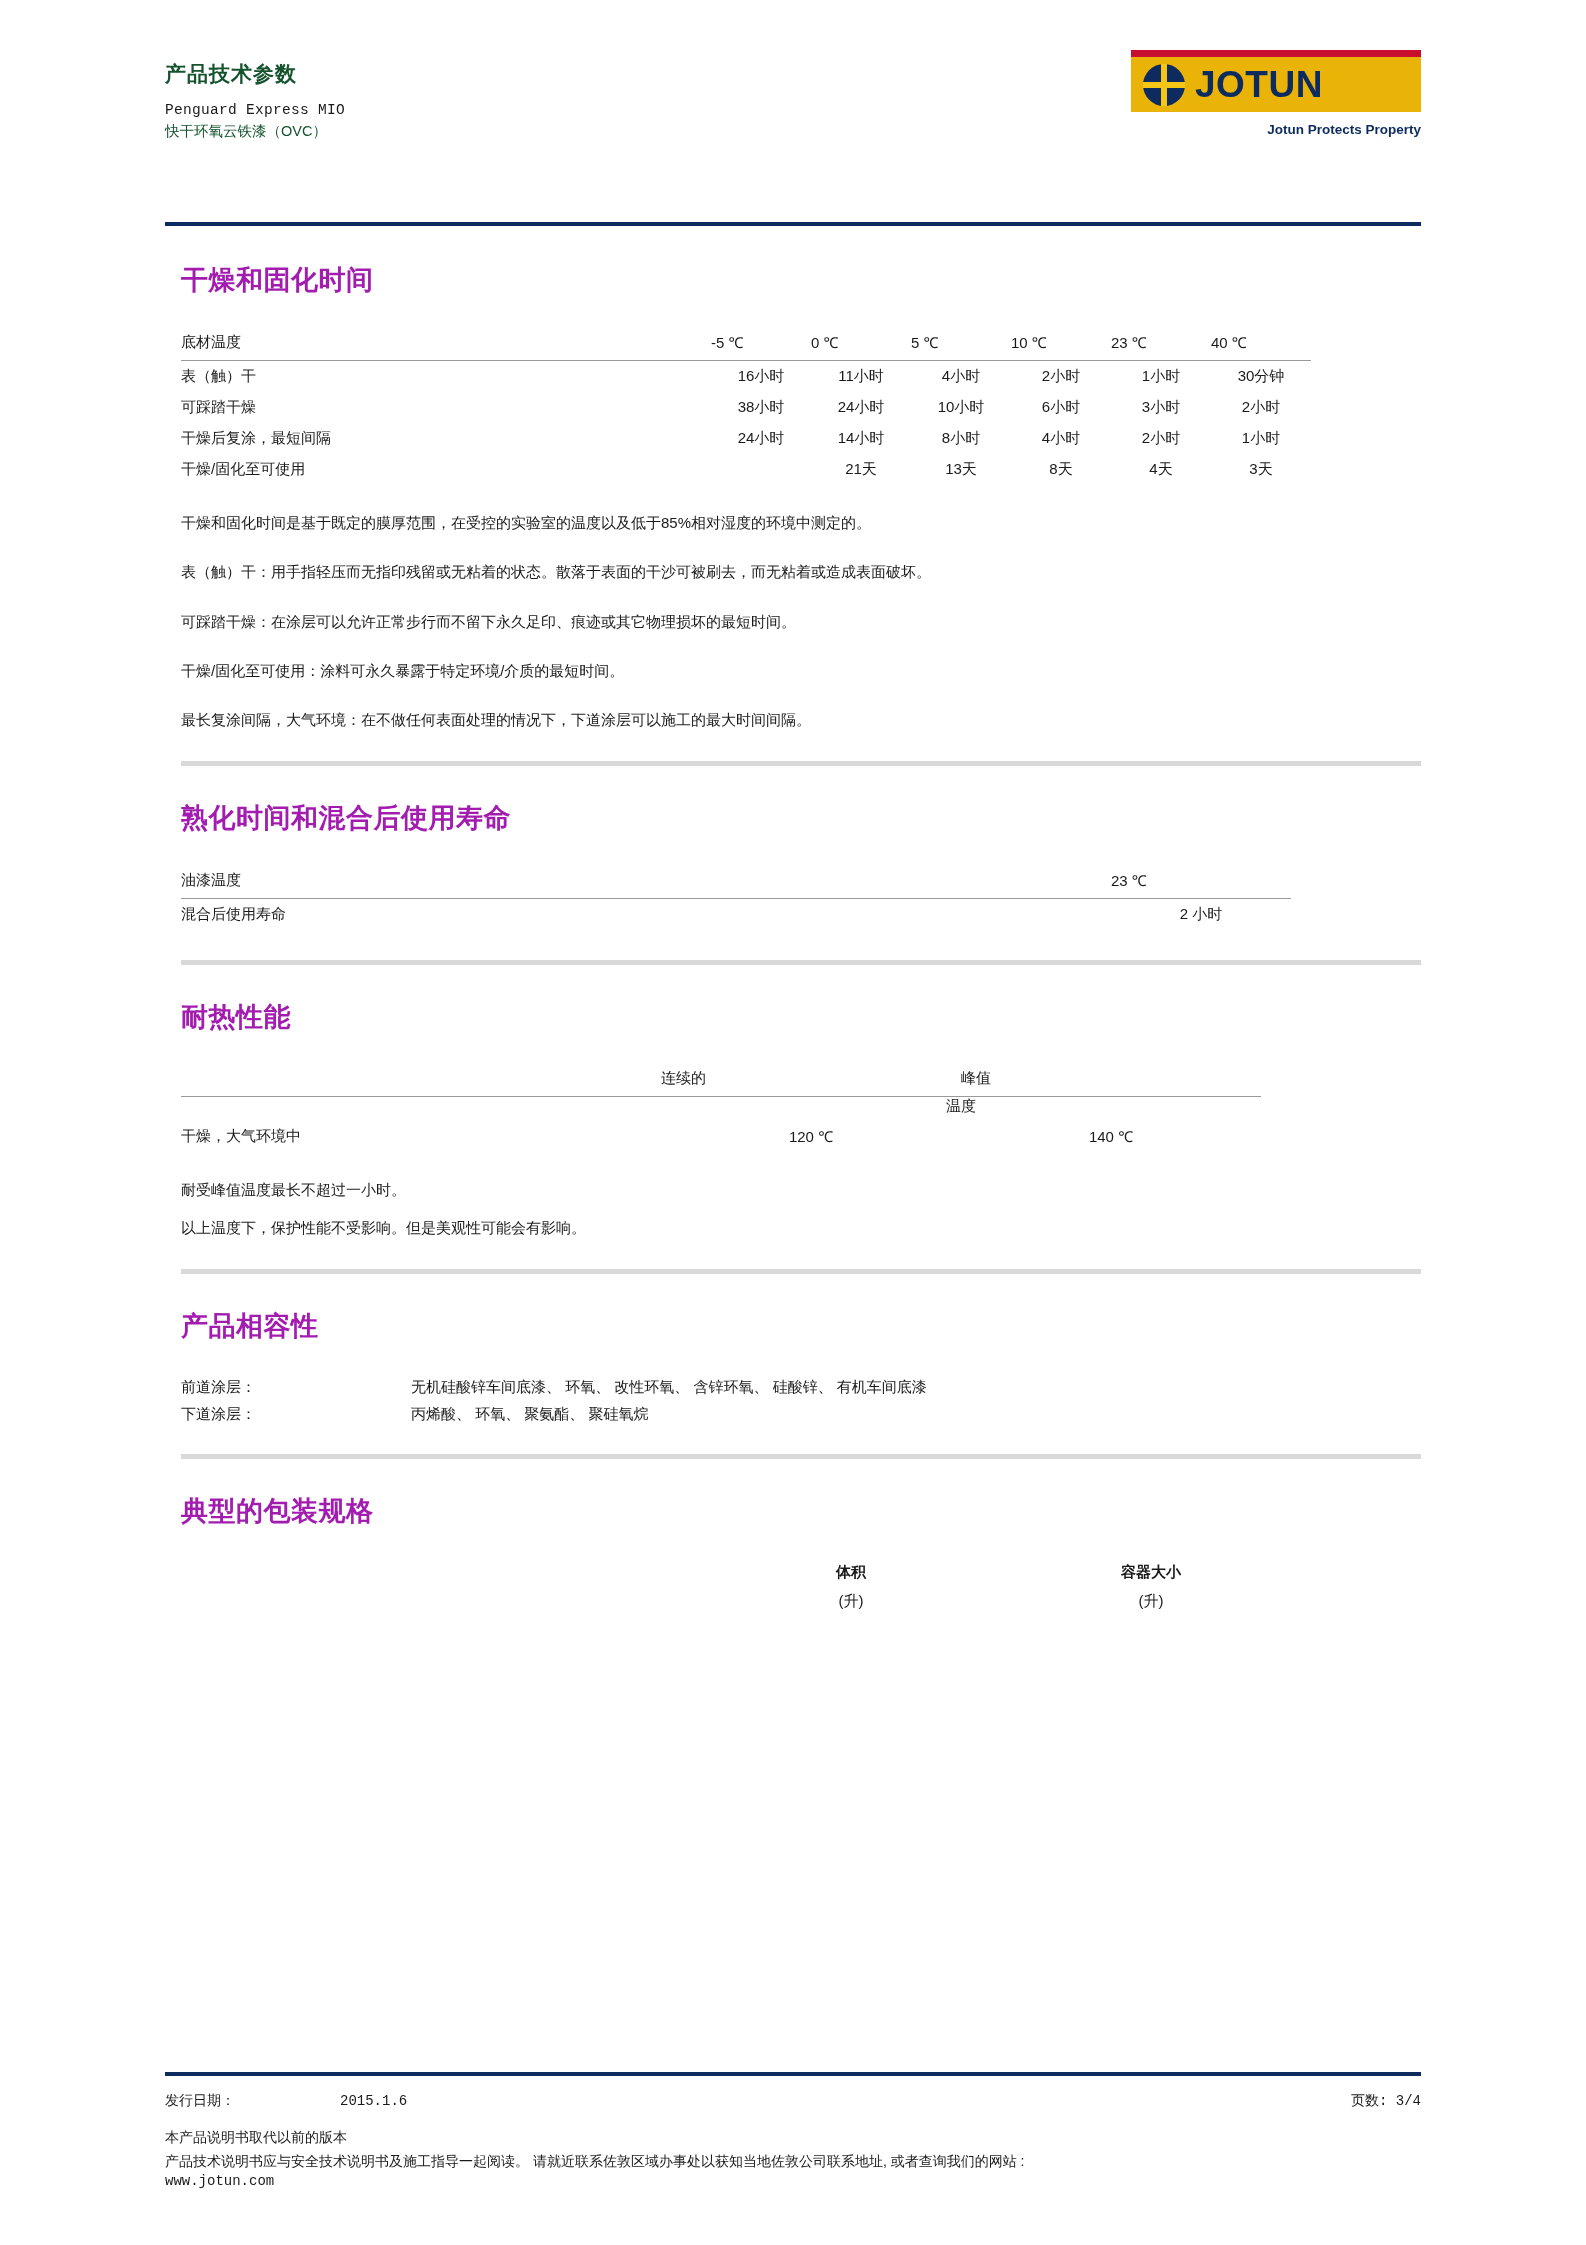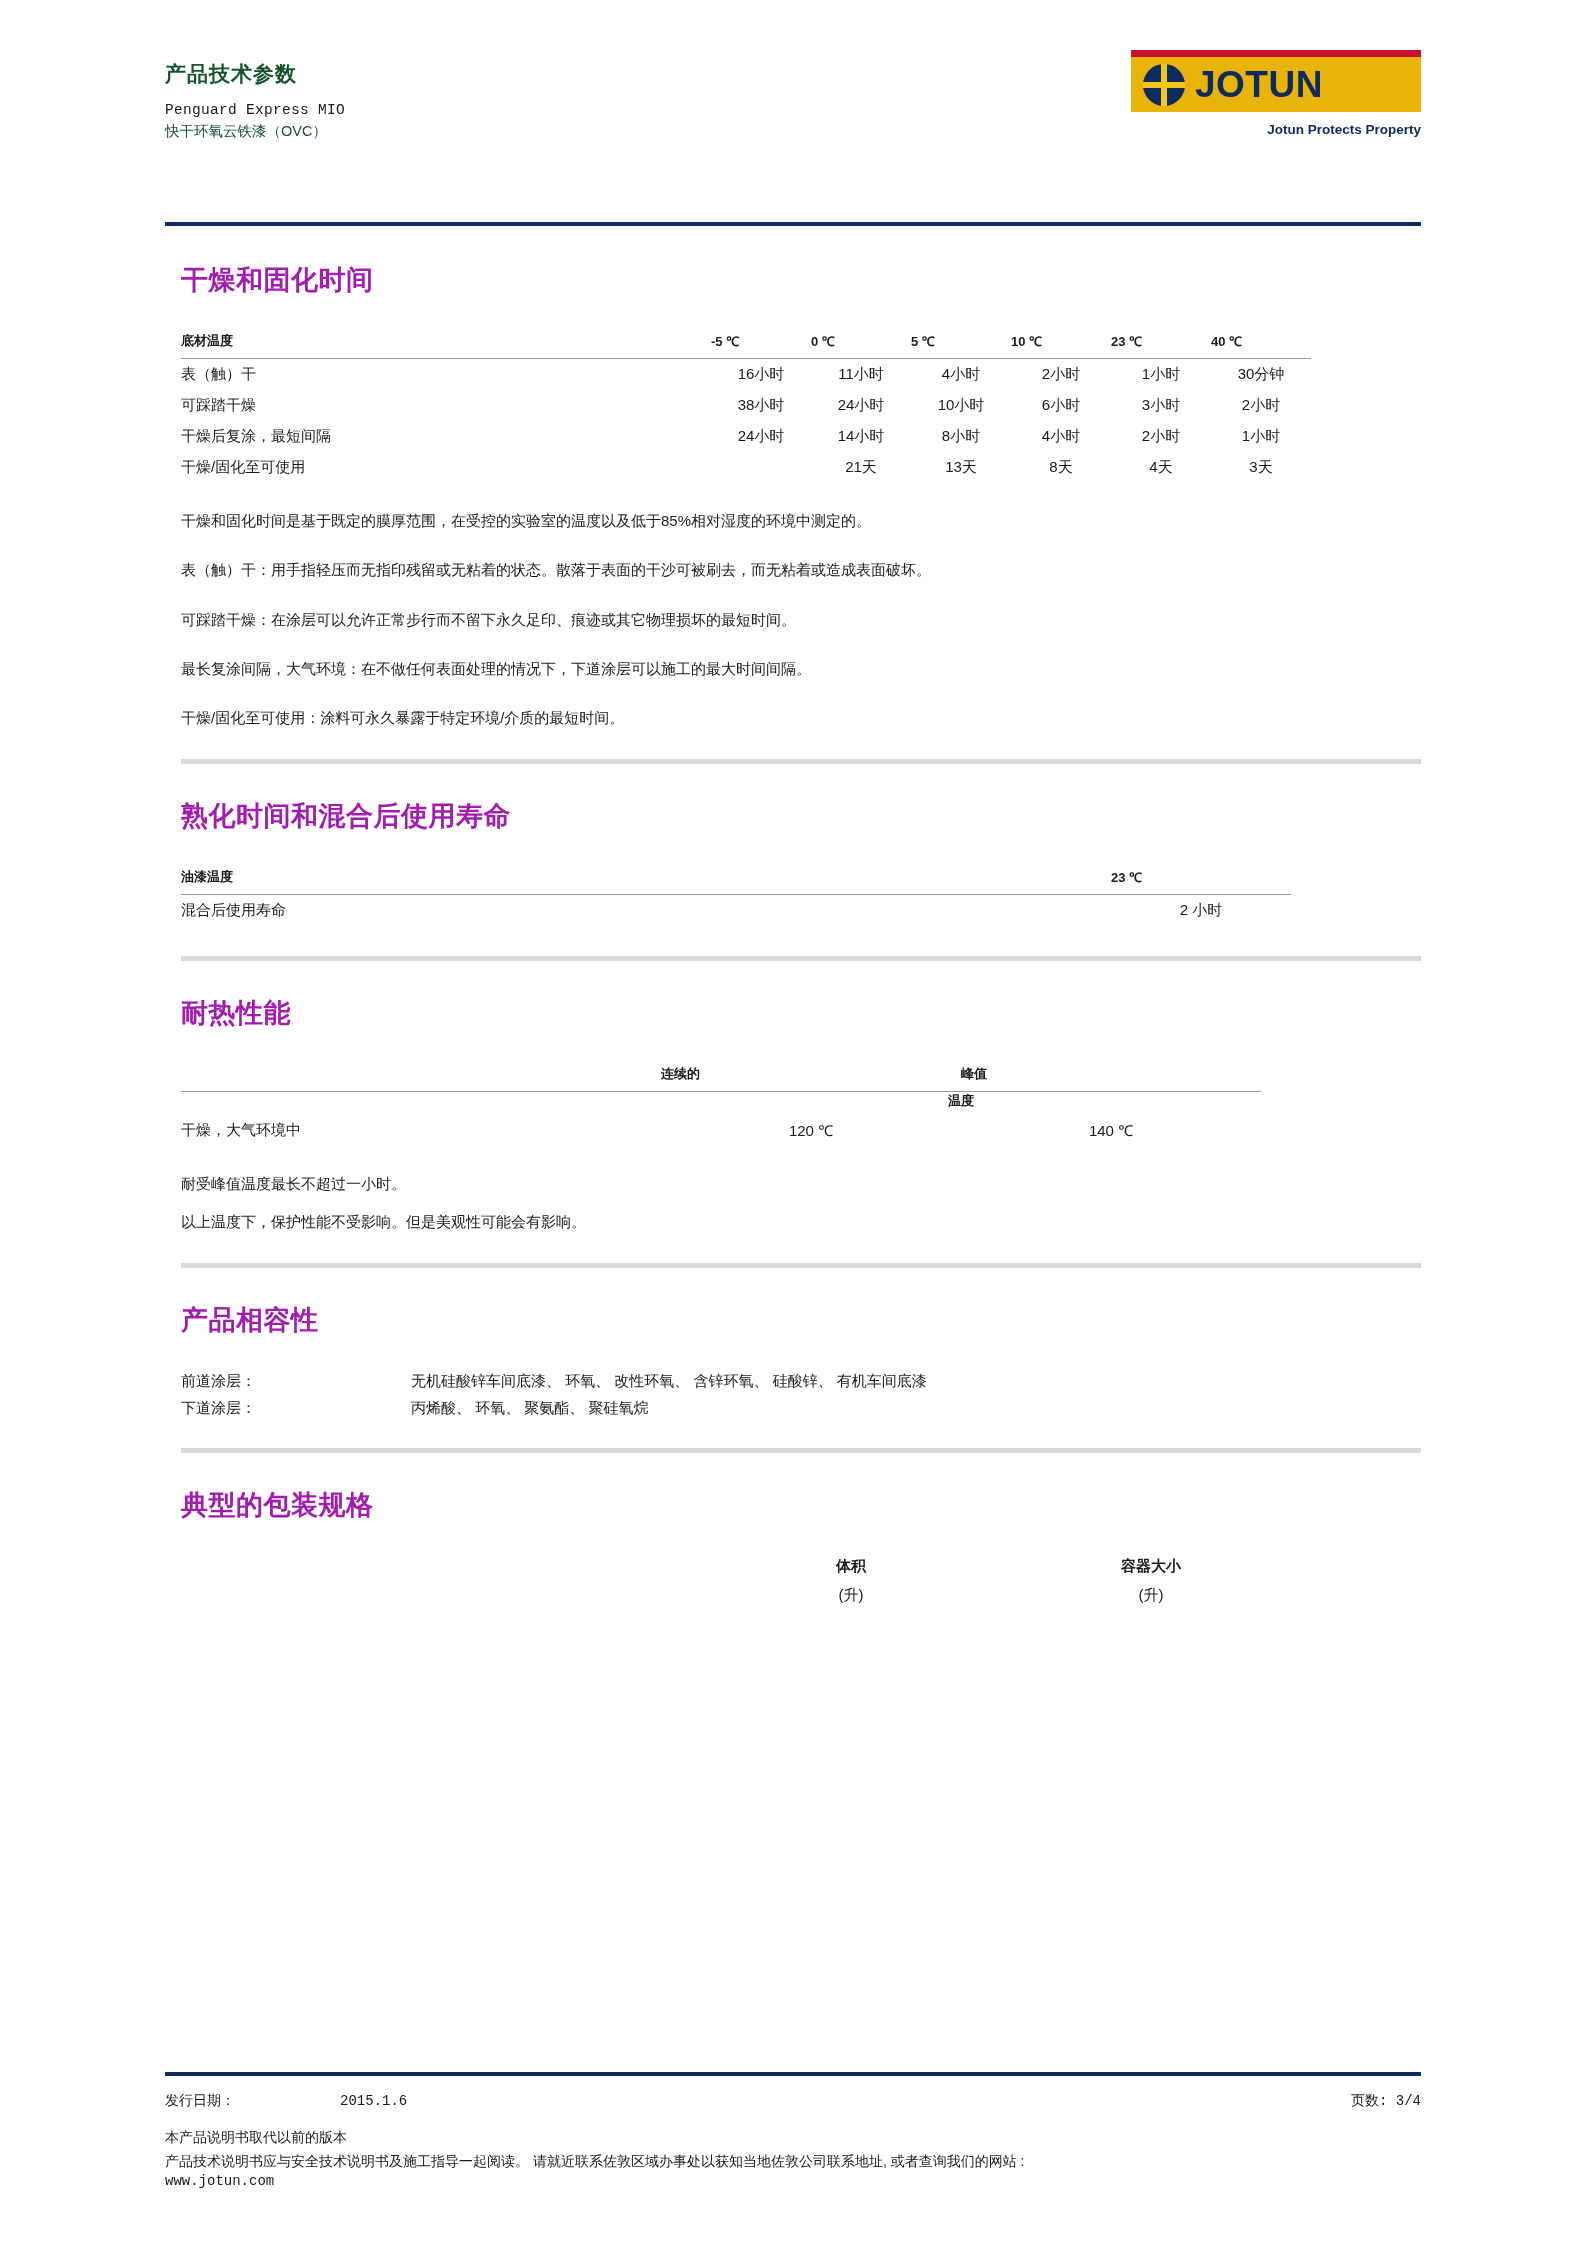--- a/index.html
+++ b/index.html
@@ -136,25 +136,25 @@
     margin: 30px 0 34px 16px;
     width: 1240px;
   }
 
   table.dt {
     border-collapse: collapse;
     margin-left: 16px;
     font-size: 15px;
   }
   table.dt th {
-    font-weight: bold;
+    font-weight: normal;
     text-align: left;
     padding: 0 0 8px 0;
     border-bottom: 1px solid #9a9a9a;
-    font-size: 13px;
+    font-size: 15px;
   }
   table.dt td {
     padding: 6px 0;
     font-size: 15px;
   }
   .c { text-align: center; }
 
   .para {
     margin: 0 0 0 16px;
     font-size: 15px;
@@ -300,22 +300,22 @@
           <td class="c">8天</td>
           <td class="c">4天</td>
           <td class="c">3天</td>
         </tr>
       </tbody>
     </table>
 
     <p class="para spaced">干燥和固化时间是基于既定的膜厚范围，在受控的实验室的温度以及低于85%相对湿度的环境中测定的。</p>
     <p class="para spaced">表（触）干：用手指轻压而无指印残留或无粘着的状态。散落于表面的干沙可被刷去，而无粘着或造成表面破坏。</p>
     <p class="para spaced">可踩踏干燥：在涂层可以允许正常步行而不留下永久足印、痕迹或其它物理损坏的最短时间。</p>
+    <p class="para spaced">干燥/固化至可使用：涂料可永久暴露于特定环境/介质的最短时间。</p>
     <p class="para spaced">最长复涂间隔，大气环境：在不做任何表面处理的情况下，下道涂层可以施工的最大时间间隔。</p>
-    <p class="para spaced">干燥/固化至可使用：涂料可永久暴露于特定环境/介质的最短时间。</p>
 
     <div class="sep"></div>
 
     <h2 class="section">熟化时间和混合后使用寿命</h2>
 
     <table class="dt">
       <thead>
         <tr>
           <th class="potlife-label">油漆温度</th>
           <th class="potlife-val">23 ℃</th>

